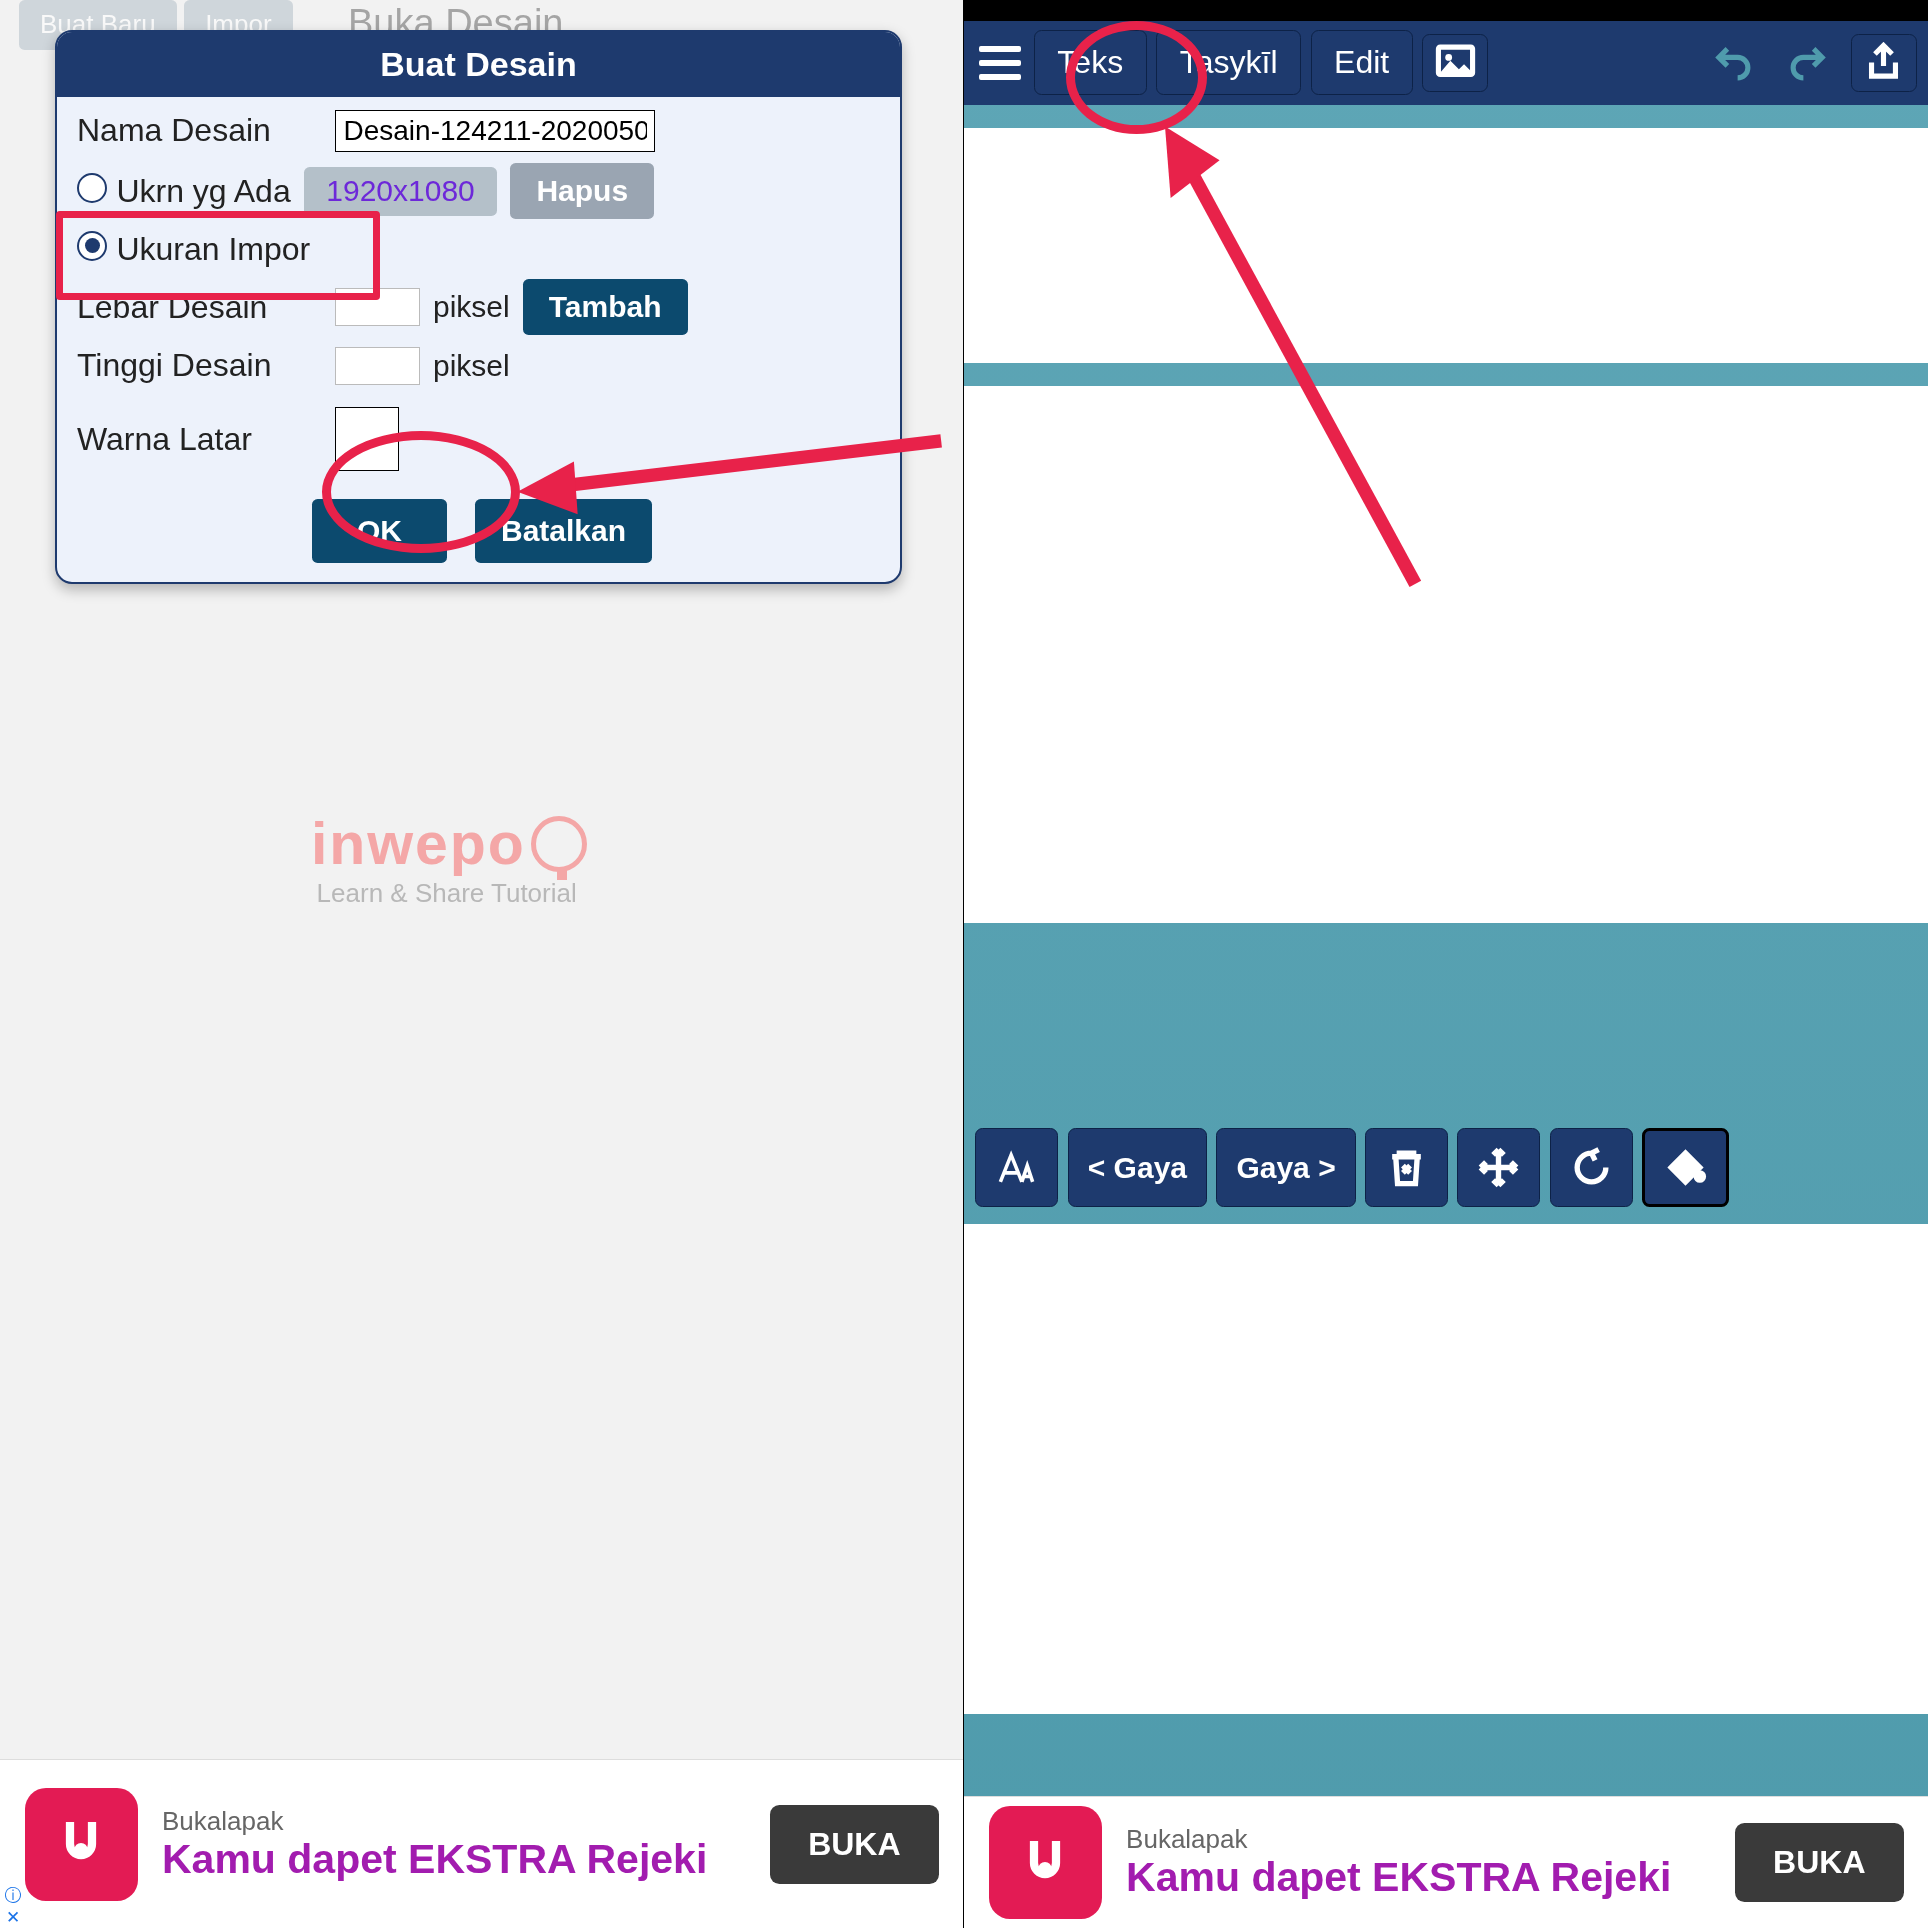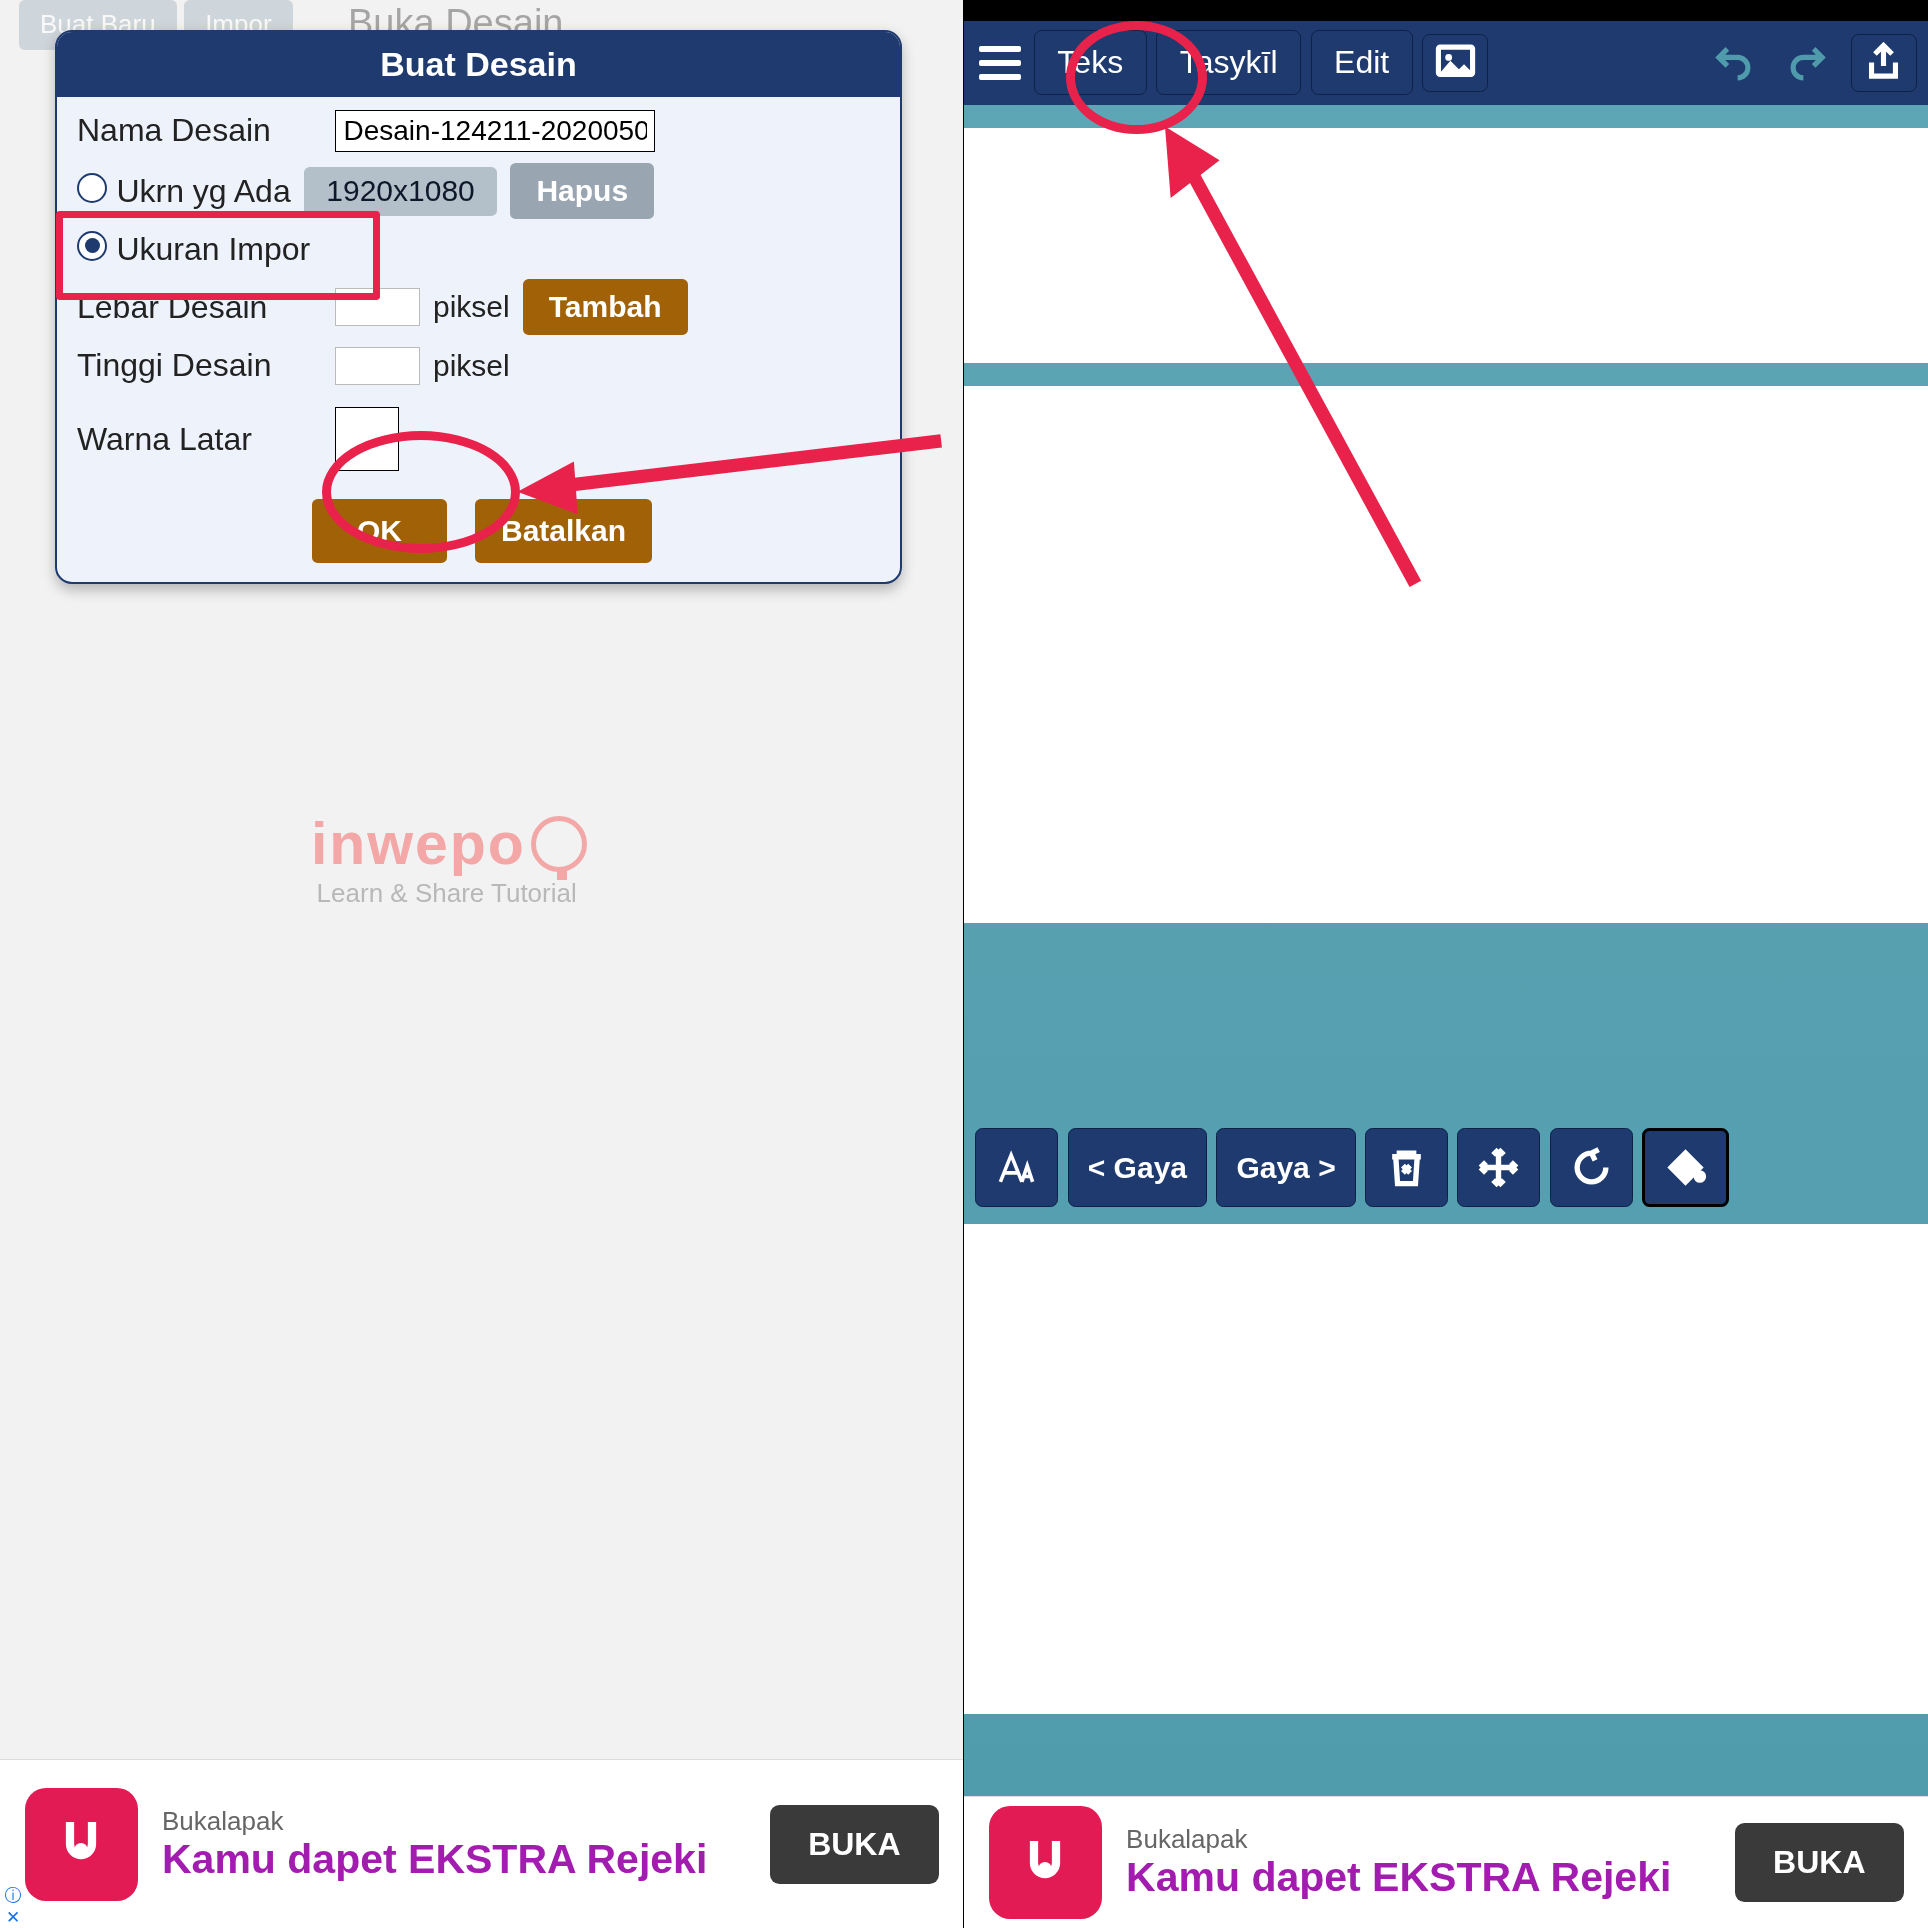--- a/index.html
+++ b/index.html
@@ -51,24 +51,24 @@
     background:#1e3a6e; color:#fff; font-size:34px; font-weight:bold;
     text-align:center; padding:13px 0;
   }
   .dialog-body { padding:7.5px 13px 19px 13px;margin-left:7px; }
   .row { display:flex; align-items:center; gap:13px; padding:5.6px 0; font-size:32px; color:#222; }
   .lbl { width:245px; }
   .txtbox {
     border:1.9px solid #000; background:#fff; font-size:28px; padding:3.8px 7.5px; width:320px;
   }
   .preset {
-    background:#b4c0c9; color:#0f172a; font-size:30px; padding:7.5px 22.6px; border-radius:5.6px;
+    background:#b4c0c9; color:#6d28d9; font-size:30px; padding:7.5px 22.6px; border-radius:5.6px;
   }
   .btn-primary {
-    background:#a16207; color:#fff; font-size:30px; font-weight:bold;
+    background:#0c4a6e; color:#fff; font-size:30px; font-weight:bold;
     padding:11.3px 26px; border-radius:5.6px; border:none;
   }
   .radio-wrap { display:flex; align-items:flex-start; gap:9.4px; font-size:32px; }
   .radio-outer {
     width:30px; height:30px; border:2.8px solid #1e3a6e; border-radius:50%;
     display:flex; align-items:center; justify-content:center; background:#fff;
   }
   .radio-inner { width:15px; height:15px; border-radius:50%; background:#1e3a6e; }
   .unit { font-size:30px; }
   .numbox { width:85px; height:38px; border:0.9px solid #bbb; background:#fff; }

